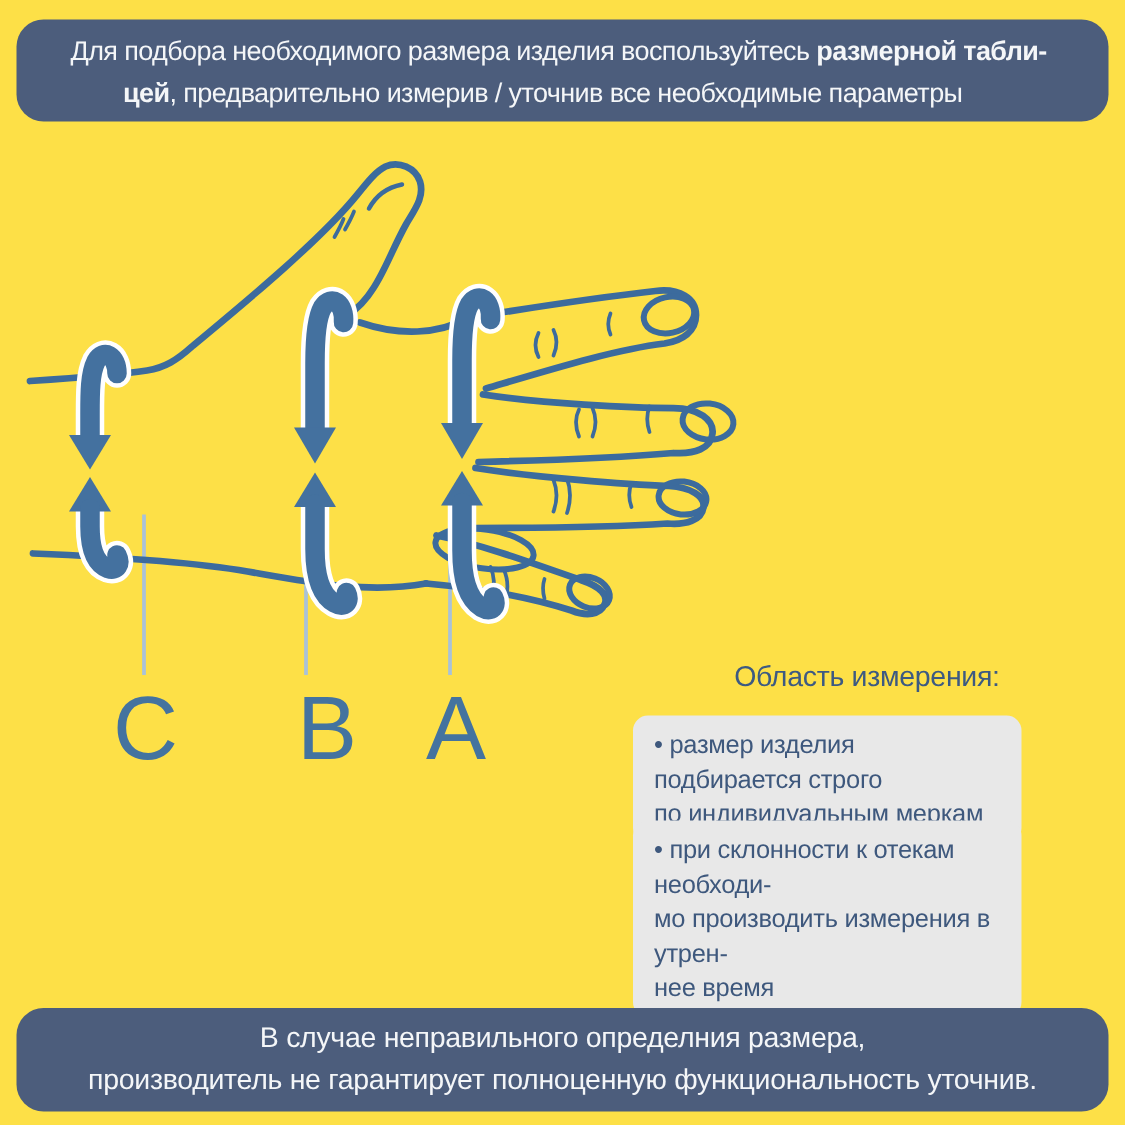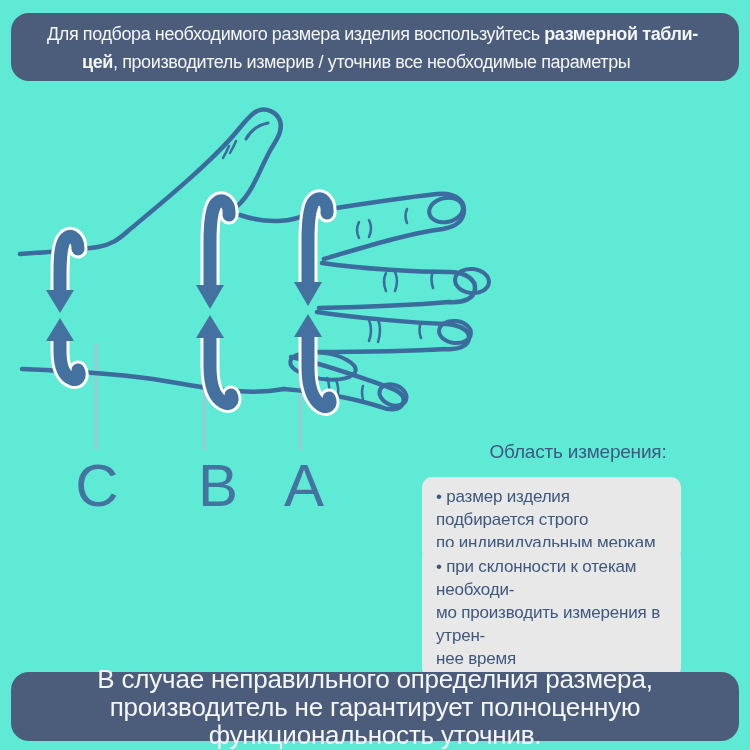--- a/index.html
+++ b/index.html
@@ -1,25 +1,25 @@
 <!DOCTYPE html>
 <html><head>
 <meta charset="utf-8">
 <style>
   html,body{margin:0;padding:0;background:#fff;}
-  #page{position:relative;width:750px;height:750px;background:#5eead4;overflow:hidden;
+  #page{position:relative;width:750px;height:750px;background:#fde047;overflow:hidden;
         font-family:"Liberation Sans","DejaVu Sans",sans-serif;}
   .banner{position:absolute;left:11px;width:728px;background:#4c5d7c;border-radius:18px;
           color:#f4f6f8;box-sizing:border-box;}
   .banner-top{top:13px;height:68px;font-size:18px;letter-spacing:-0.4px;line-height:28px;
               padding:7px 14px 0 24px;text-indent:12px;}
   .banner-top .b{font-weight:bold;}
   .banner-top .nl{text-indent:0;margin-left:47px;}
   .banner-bottom{top:672px;height:69px;display:flex;flex-direction:column;justify-content:center;
-                 text-align:center;font-size:26px;line-height:28px;letter-spacing:-0.2px;}
+                 text-align:center;font-size:19px;line-height:28px;letter-spacing:-0.2px;}
   .hand-svg{position:absolute;left:0;top:95px;width:520px;height:370px;}
   .size-letter{position:absolute;top:456px;transform:translateX(-50%);color:#44739f;
                font-size:60px;line-height:60px;font-weight:400;}
   .letter-c{left:97px;}
   .letter-b{left:218px;}
   .letter-a{left:304px;}
   .measure-title{position:absolute;left:420px;top:441px;width:316px;text-align:center;
                  color:#3d5a82;font-size:19px;font-weight:normal;letter-spacing:-0.2px;}
   .note-box{position:absolute;left:422px;width:259px;background:#e8e8e8;border-radius:10px;
             box-sizing:border-box;padding:8px 14px;color:#3e587d;font-size:17px;
@@ -27,21 +27,21 @@
   .note-1{top:477px;}
   .note-2{top:547px;}
 </style>
 </head>
 <body>
 
 <div id="page">
 
   <div class="banner banner-top">
     <span>Для подбора необходимого размера изделия воспользуйтесь </span><span class="b">размерной табли-</span><br>
-    <span class="b nl">цей</span><span>, производитель измерив / уточнив все необходимые параметры</span>
+    <span class="b nl">цей</span><span>, предварительно измерив / уточнив все необходимые параметры</span>
   </div>
 
   <svg class="hand-svg" viewBox="0 95 520 370" xmlns="http://www.w3.org/2000/svg">
 
     <g stroke="#a9c2d8" stroke-width="2.5" fill="none">
       <path d="M 96,343 L 96,450"></path>
       <path d="M 204,355 L 204,450"></path>
       <path d="M 300,341 L 300,450"></path>
     </g>
 

